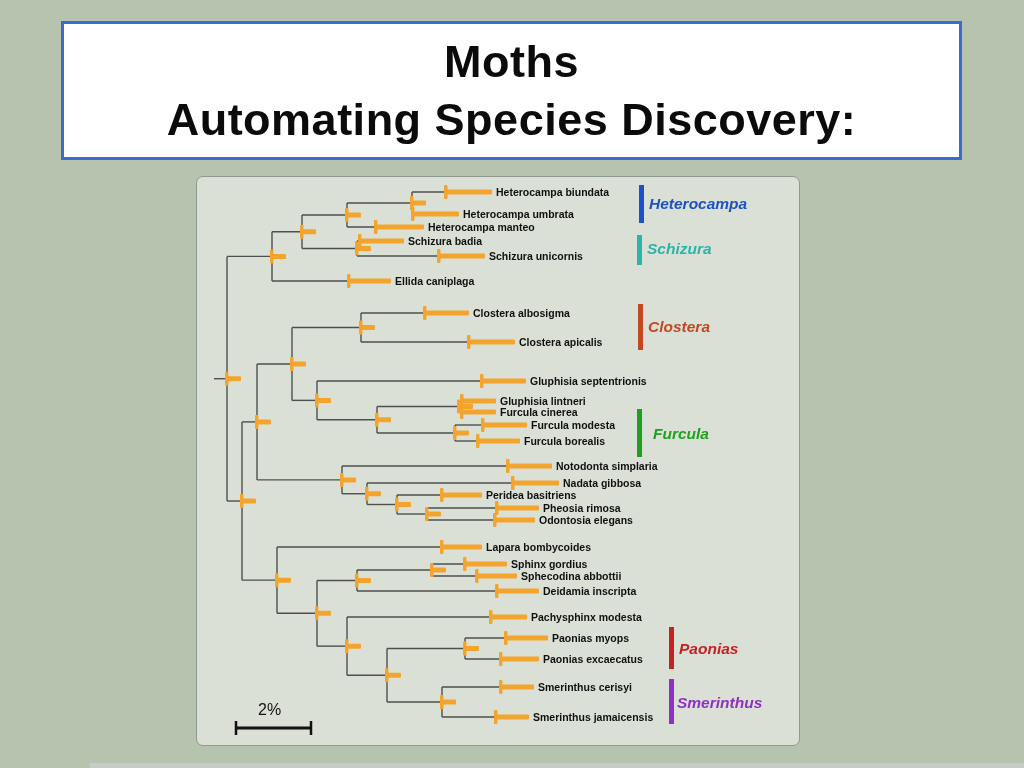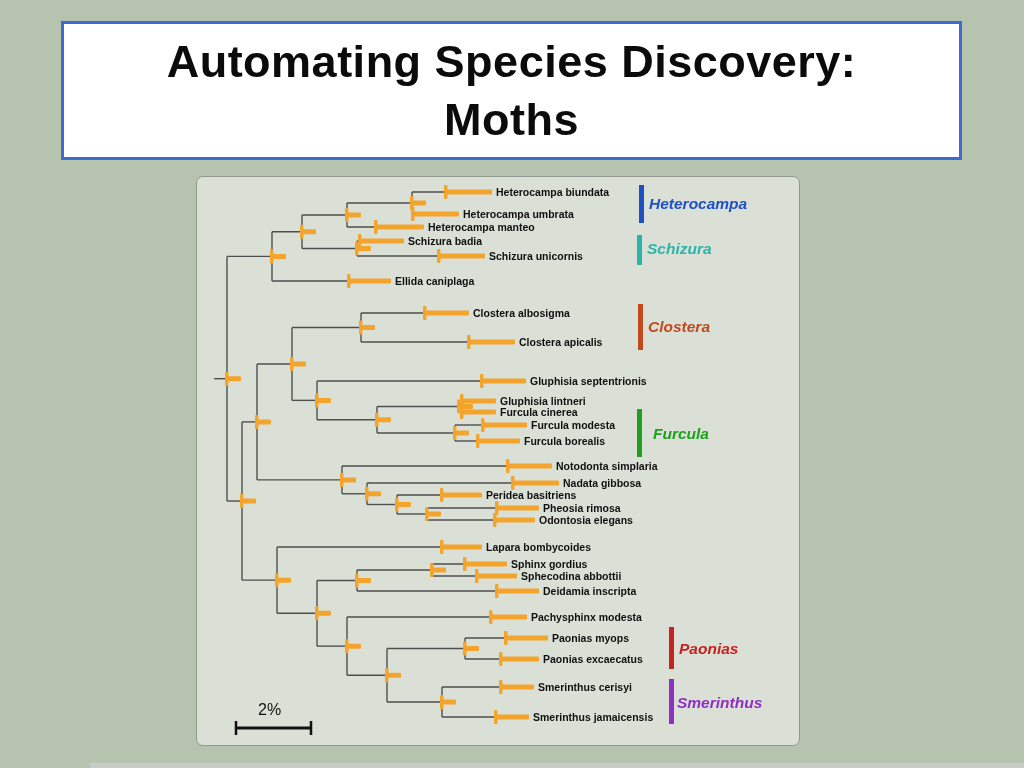--- a/index.html
+++ b/index.html
@@ -48,22 +48,22 @@
     background: #c7ccc7;
   }
   svg text { font-family: "Liberation Sans", sans-serif; }
 </style>
 </head>
 <body>
 
 <div class="slide">
 
   <div class="title-box">
+    <div class="title-line">Moths</div>
     <div class="title-line">Automating Species Discovery:</div>
-    <div class="title-line">Moths</div>
   </div>
 
   <div class="figure-panel">
     <svg id="tree-svg" width="602" height="568" viewBox="0 0 602 568">
         <g>
           <line x1="17" y1="201.703125" x2="30" y2="201.703125" stroke="#4f4f4f" stroke-width="1.4"></line>
           <line x1="30" y1="79.375" x2="30" y2="324.03125" stroke="#4f4f4f" stroke-width="1.4"></line>
           <line x1="30" y1="79.375" x2="75" y2="79.375" stroke="#4f4f4f" stroke-width="1.4"></line>
           <line x1="75" y1="54.75" x2="75" y2="104" stroke="#4f4f4f" stroke-width="1.4"></line>
           <line x1="75" y1="54.75" x2="105" y2="54.75" stroke="#4f4f4f" stroke-width="1.4"></line>

